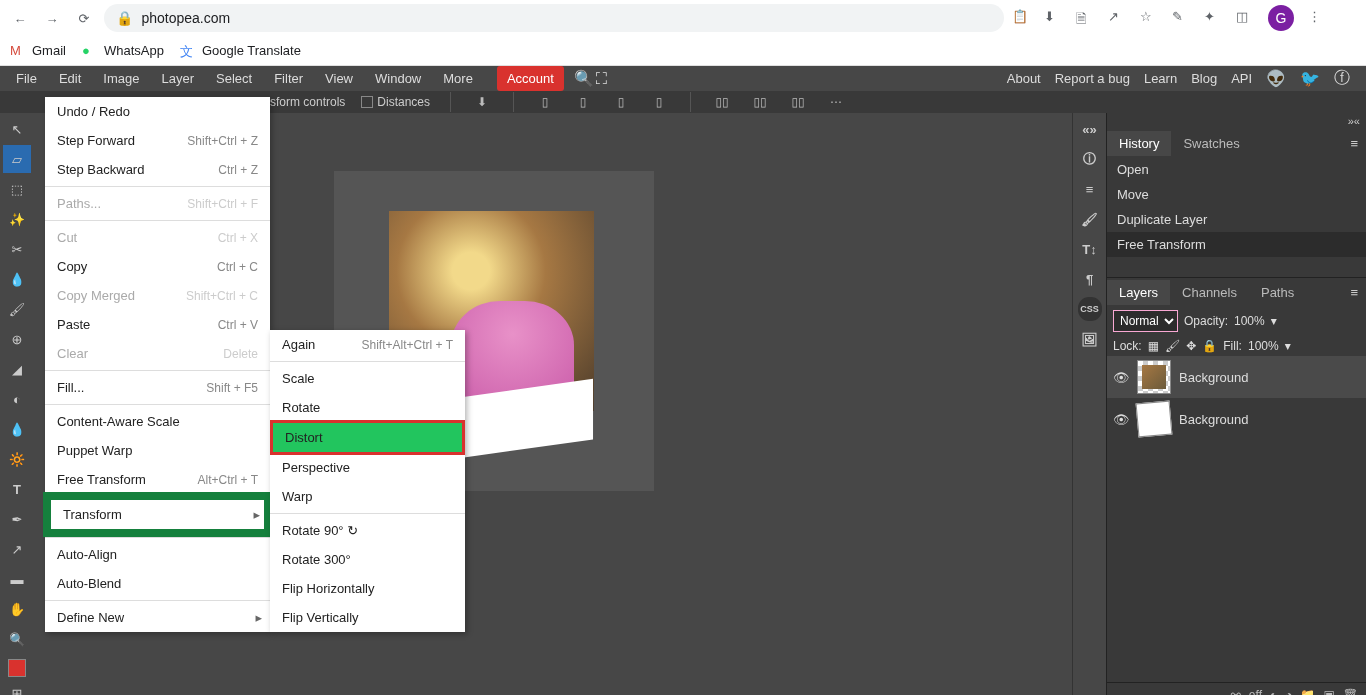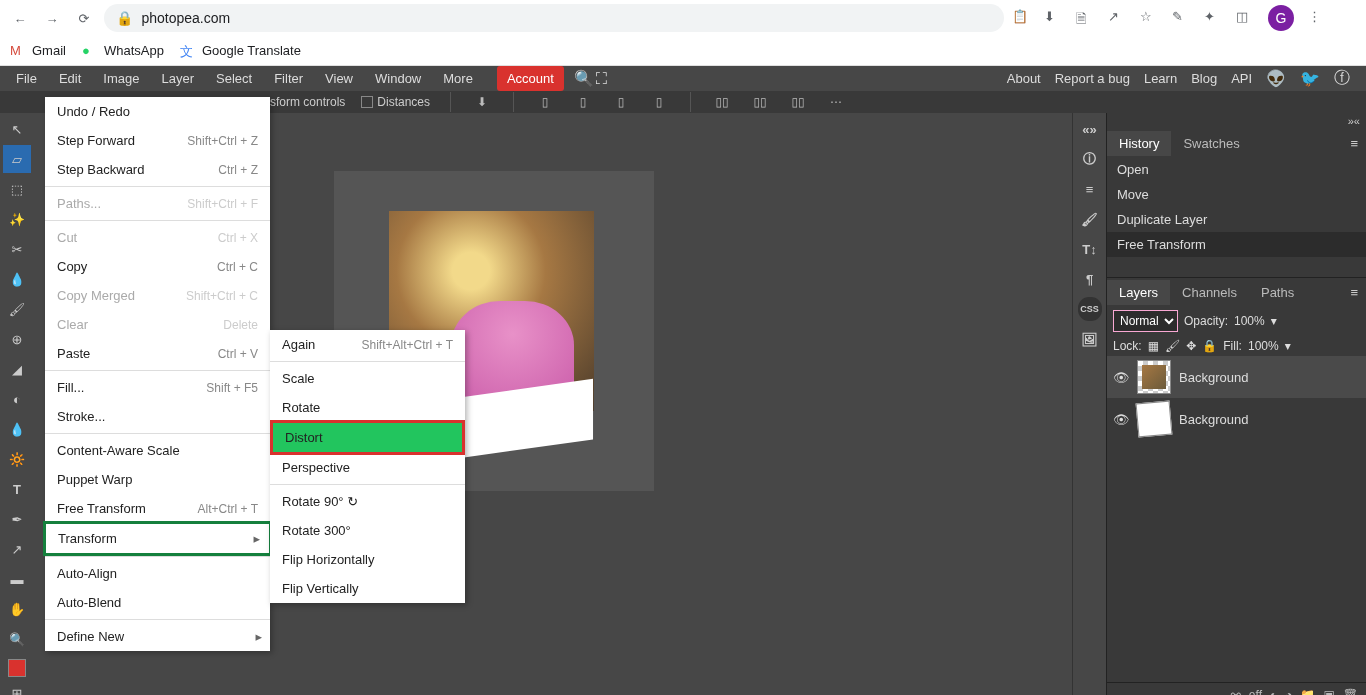--- a/index.html
+++ b/index.html
@@ -71,21 +71,21 @@
 .layer-footer { height: 24px; background: #393939; border-top: 1px solid #222; display: flex; align-items: center; justify-content: flex-end; gap: 8px; padding: 0 8px; color: #bbb; font-size: 12px; }
 
 
 .dropdown { position: absolute; background: #fff; box-shadow: 2px 2px 6px rgba(0,0,0,0.3); font-size: 13px; color: #222; z-index: 100; }
 .dd-edit { left: 45px; top: 97px; width: 225px; }
 .dd-item { display: flex; padding: 7px 12px; align-items: center; justify-content: space-between; }
 .dd-item.disabled { color: #aaa; }
 .dd-shortcut { color: #888; font-size: 12px; }
 .dd-item.disabled .dd-shortcut { color: #ccc; }
 .dd-sep { height: 1px; background: #ddd; margin: 2px 0; }
-.dd-item.hl { border: 3px solid #15803d; margin: -2px; }
+.dd-item.hl { border: 8px solid #15803d; margin: -2px; }
 .dd-item.hasmore::after { content: "▸"; position: absolute; right: 8px; color: #666; }
 .dd-item.hl.hasmore::after { right: 10px; }
 
 .dd-transform { left: 270px; top: 330px; width: 195px; }
 .dd-transform .dd-item.distort { background: #22c55e; border: 3px solid #d9322e; margin: -2px 0; }
 </style>
 </head>
 <body>
 
 <div class="browser-bar">
@@ -312,36 +312,33 @@
       <span class="dd-shortcut">Ctrl + X</span>
     </div>
     <div class="dd-item">
       <span>Copy</span>
       <span class="dd-shortcut">Ctrl + C</span>
     </div>
     <div class="dd-item disabled">
       <span>Copy Merged</span>
       <span class="dd-shortcut">Shift+Ctrl + C</span>
     </div>
+    <div class="dd-item">
+      <span>Paste</span>
+      <span class="dd-shortcut">Ctrl + V</span>
+    </div>
     <div class="dd-item disabled">
       <span>Clear</span>
       <span class="dd-shortcut">Delete</span>
     </div>
-    <div class="dd-item">
-      <span>Paste</span>
-      <span class="dd-shortcut">Ctrl + V</span>
-    </div>
     <div class="dd-sep"></div>
     <div class="dd-item">
       <span>Fill...</span>
       <span class="dd-shortcut">Shift + F5</span>
     </div>
-    <div class="dd-item">
-      <span>Stroke...</span>
-    </div>
     <div class="dd-sep"></div>
     <div class="dd-item">
       <span>Content-Aware Scale</span>
     </div>
     <div class="dd-item">
       <span>Puppet Warp</span>
     </div>
     <div class="dd-item">
       <span>Free Transform</span>
       <span class="dd-shortcut">Alt+Ctrl + T</span>
@@ -373,20 +370,23 @@
     </div>
     <div class="dd-item">
       <span>Rotate</span>
     </div>
     <div class="dd-item distort">
       <span>Distort</span>
     </div>
     <div class="dd-item">
       <span>Perspective</span>
     </div>
+    <div class="dd-item">
+      <span>Warp</span>
+    </div>
     <div class="dd-sep"></div>
     <div class="dd-item">
       <span>Rotate 90° ↻</span>
     </div>
     <div class="dd-item">
       <span>Rotate 300°</span>
     </div>
     <div class="dd-item">
       <span>Flip Horizontally</span>
     </div>

